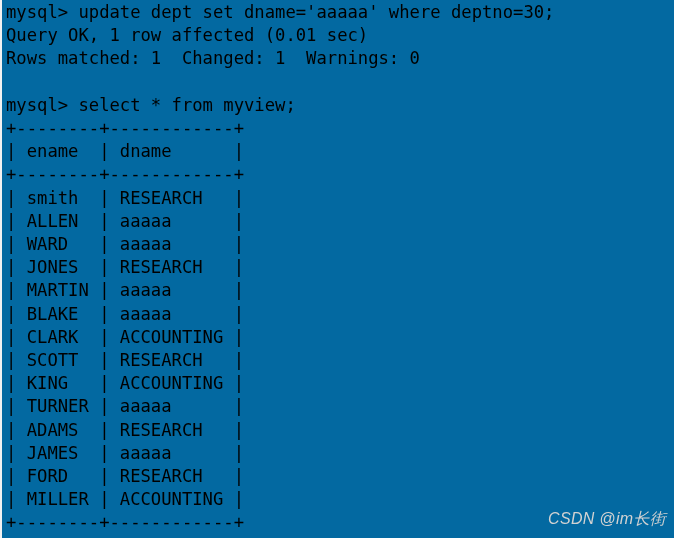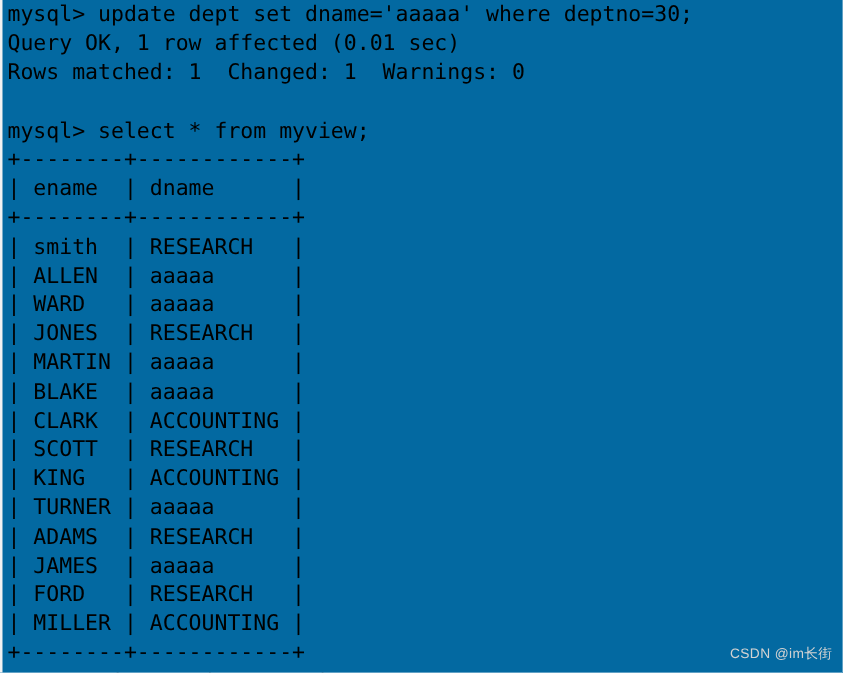--- a/index.html
+++ b/index.html
@@ -35,25 +35,26 @@
     color: #000000;
     white-space: pre;
     letter-spacing: 0px;
     -webkit-font-smoothing: none;
   }
   .watermark {
     position: absolute;
     right: 8px;
     bottom: 8px;
     font-family: "Liberation Sans", sans-serif;
-    font-size: 11px;
+    font-size: 16px;
     color: #d2d2d2;
     letter-spacing: 0.3px;
     white-space: pre;
     user-select: none;
+    font-style: italic;
   }
 </style>
 </head>
 <body>
 
 <div id="terminal">
 
   <pre class="console-text">mysql&gt; update dept set dname='aaaaa' where deptno=30;
 Query OK, 1 row affected (0.01 sec)
 Rows matched: 1  Changed: 1  Warnings: 0

